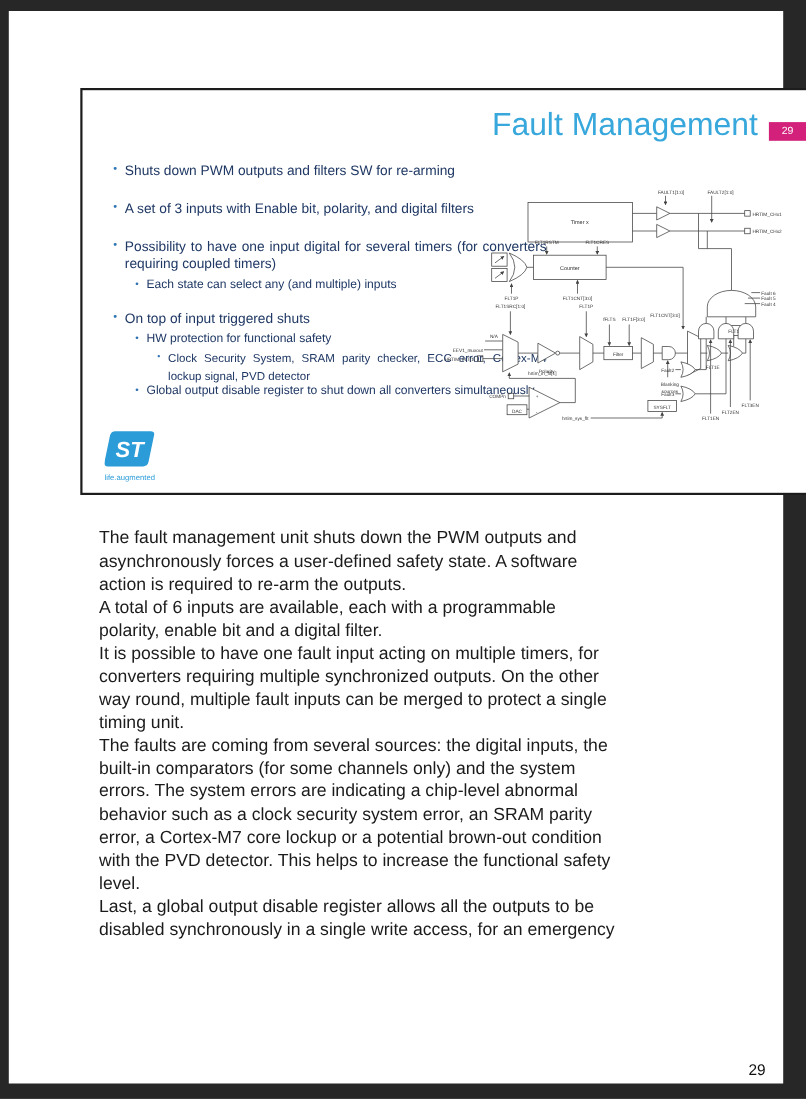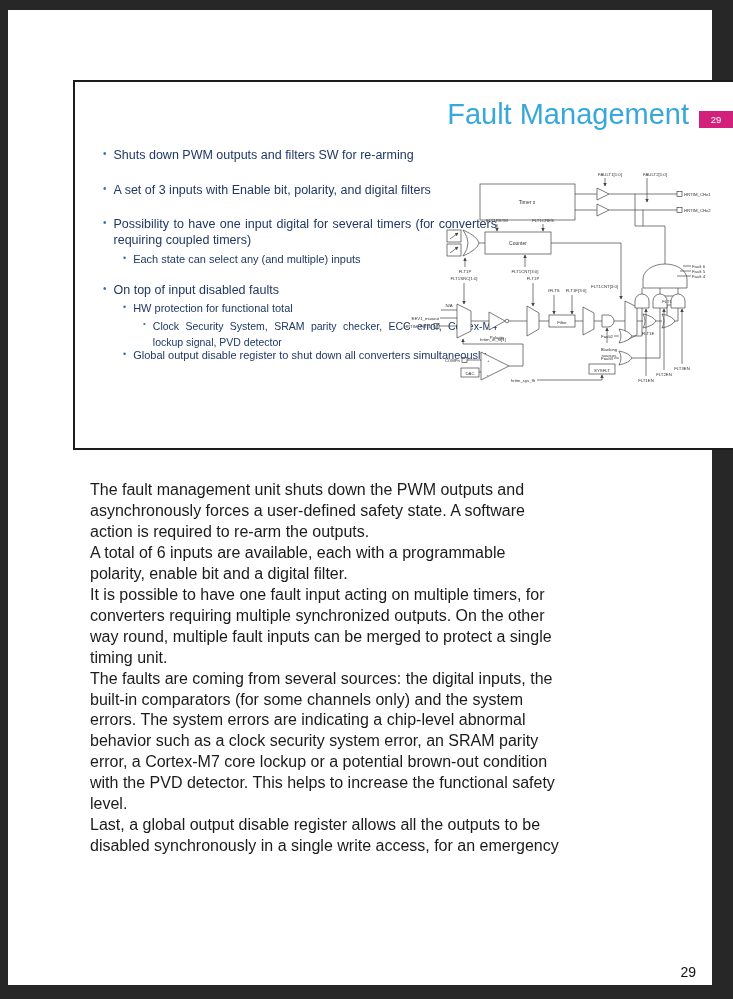--- a/index.html
+++ b/index.html
@@ -76,36 +76,43 @@
         <div class="bullet lvl1">
           <span class="bmark">•</span>
           <span class="btext">Possibility to have one input digital for several timers (for converters requiring coupled timers)</span>
         </div>
         <div class="bullet lvl2">
           <span class="bmark">•</span>
           <span class="btext">Each state can select any (and multiple) inputs</span>
         </div>
         <div class="bullet lvl1">
           <span class="bmark">•</span>
-          <span class="btext">On top of input disabled faults</span>
+          <span class="btext">On top of input triggered shuts</span>
         </div>
         <div class="bullet lvl2">
           <span class="bmark">•</span>
-          <span class="btext">HW protection for functional total</span>
+          <span class="btext">HW protection for functional safety</span>
         </div>
         <div class="bullet lvl3">
           <span class="bmark">•</span>
           <span class="btext">Clock Security System, SRAM parity checker, ECC error, Cortex-M4 lockup signal, PVD detector</span>
         </div>
         <div class="bullet lvl2">
           <span class="bmark">•</span>
           <span class="btext">Global output disable register to shut down all converters simultaneously</span>
         </div>
       </div>
 
+    <div class="logo">
+      <svg width="46" height="34" viewBox="0 0 46 34">
+        <path d="M10,1 h32 q4,0 3,4 l-5,24 q-1,4 -5,4 H3 q-4,0 -3,-4 L5,5 Q6,1 10,1 Z" fill="#2b9cd8"></path>
+        <text x="10" y="24" font-size="20" font-style="italic" font-weight="bold" fill="#ffffff">ST</text>
+      </svg>
+      <div class="tagline">life.augmented</div>
+    </div>
 
     <div class="diagram">
       <svg viewBox="0 0 340 230">
         <defs>
           <marker id="ah" viewBox="0 0 6 6" refX="5" refY="3" markerWidth="5" markerHeight="5" orient="auto">
             <path d="M0,0 L6,3 L0,6 z" fill="#444"></path>
           </marker>
         </defs>
         <g stroke="#444" stroke-width="0.7" fill="none">
 

